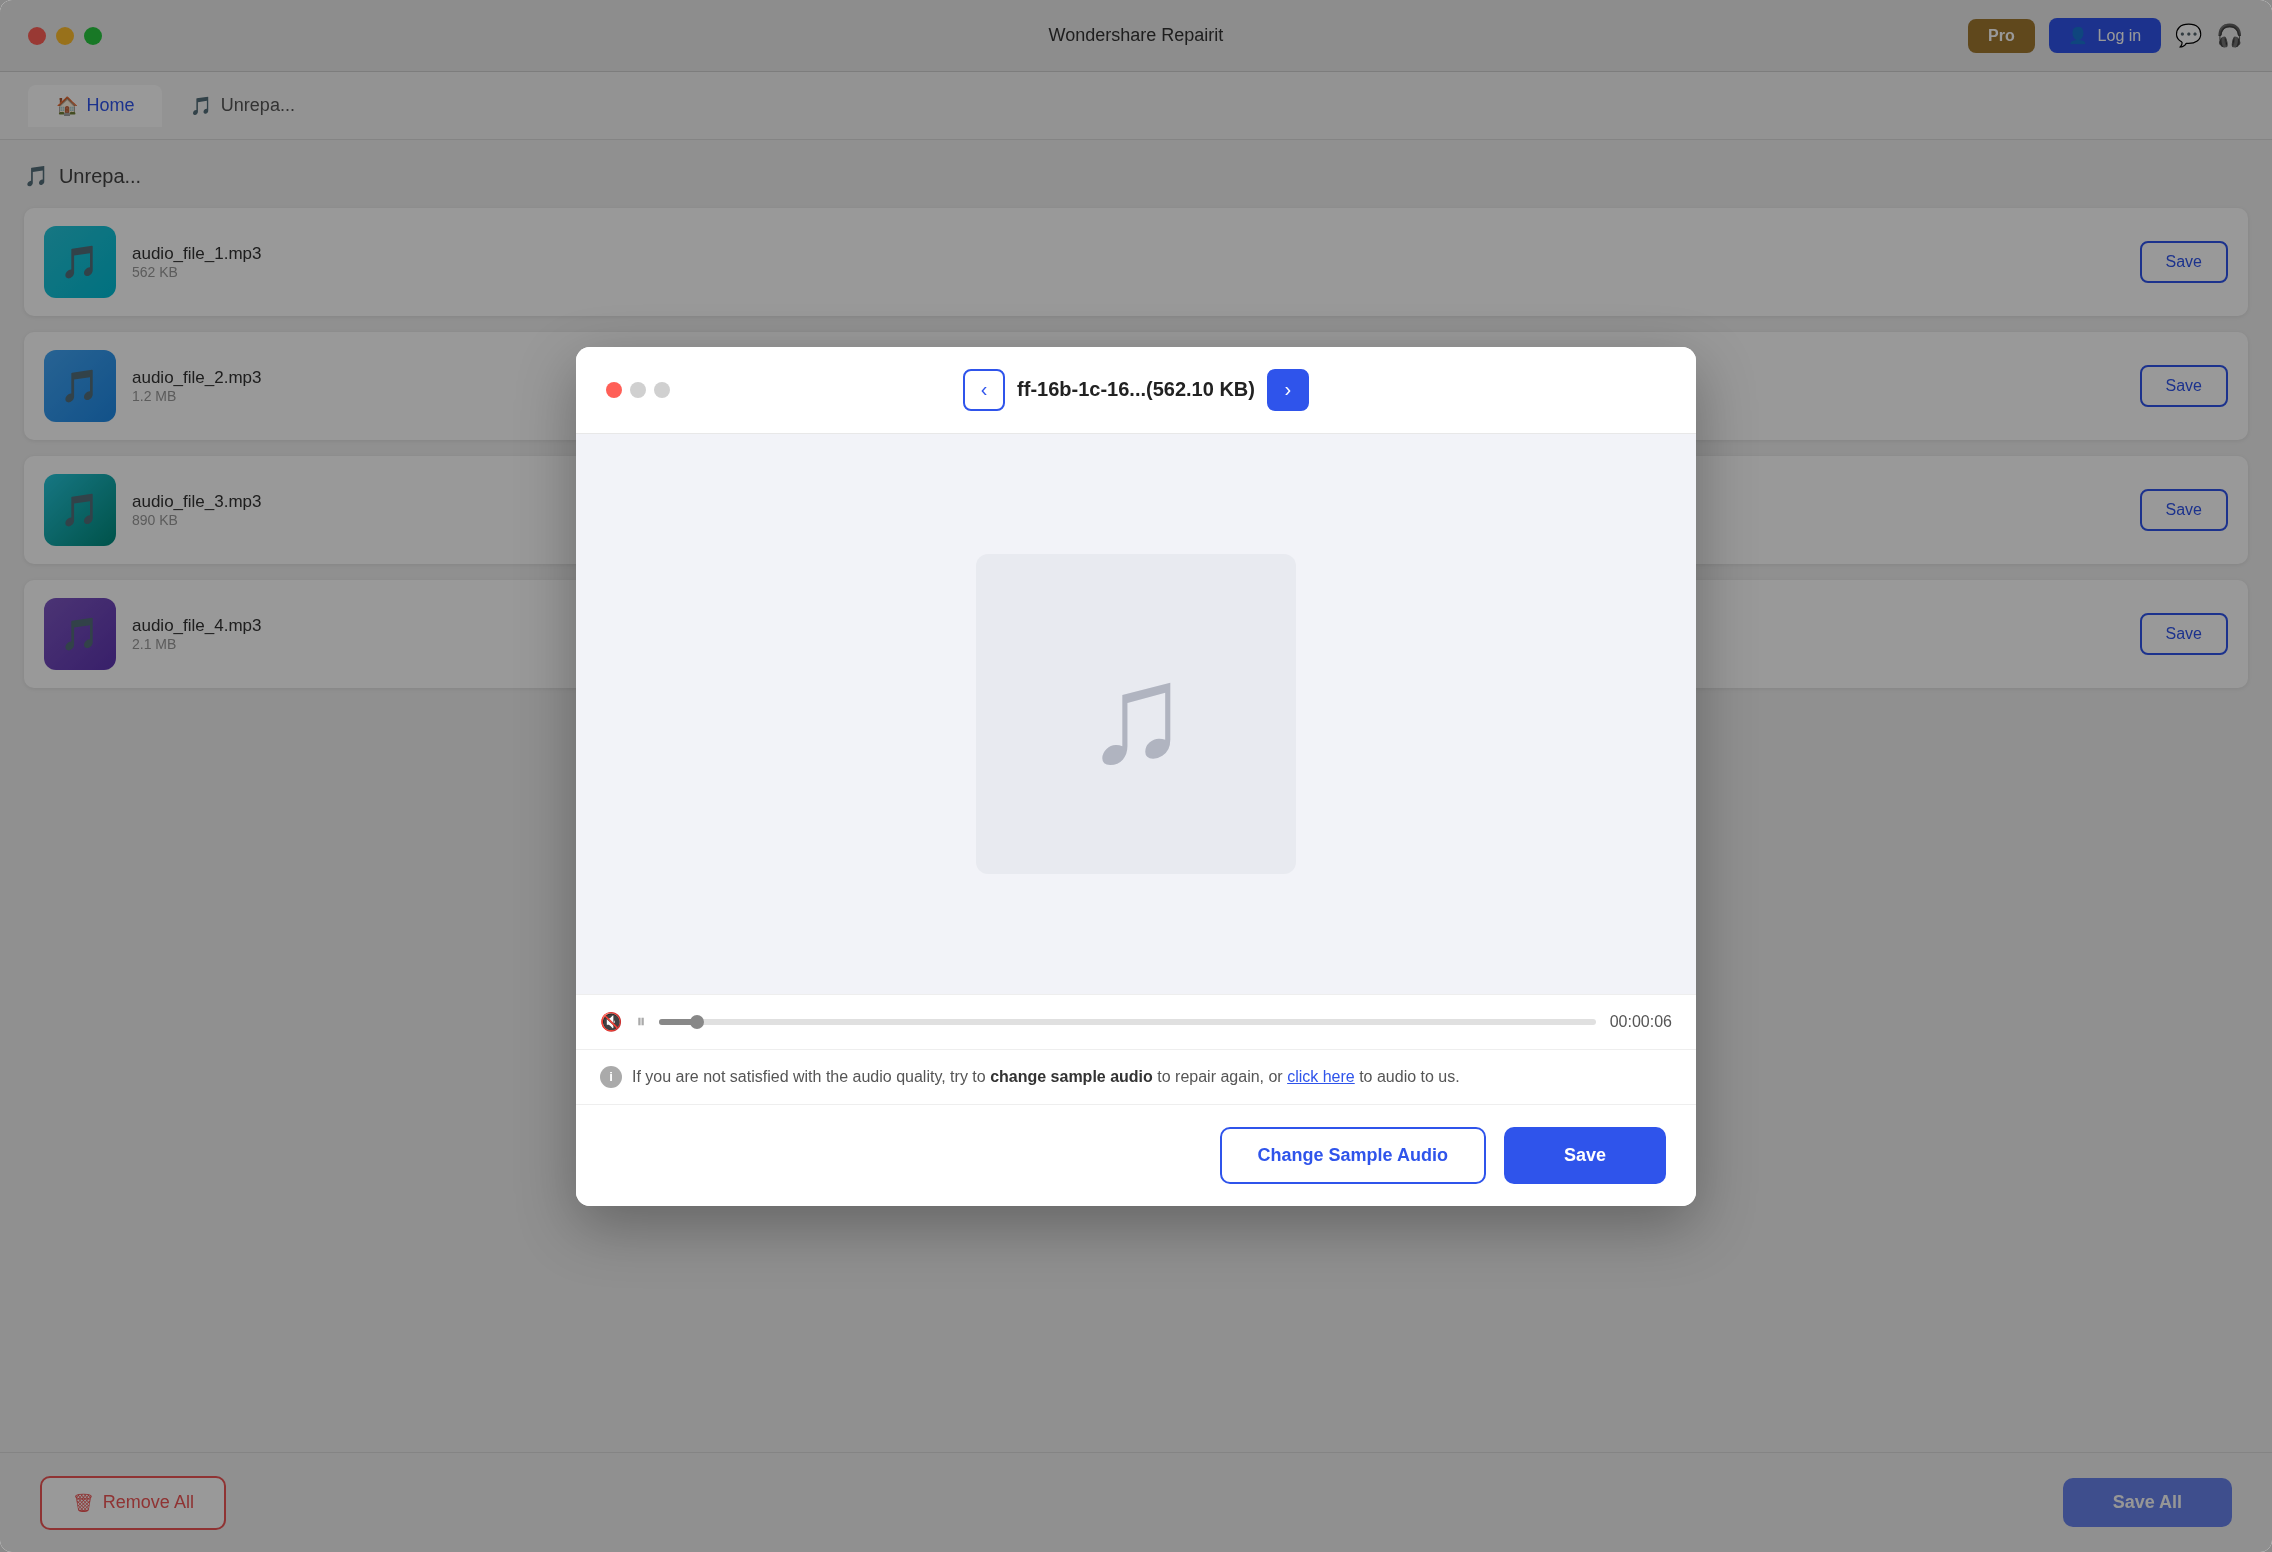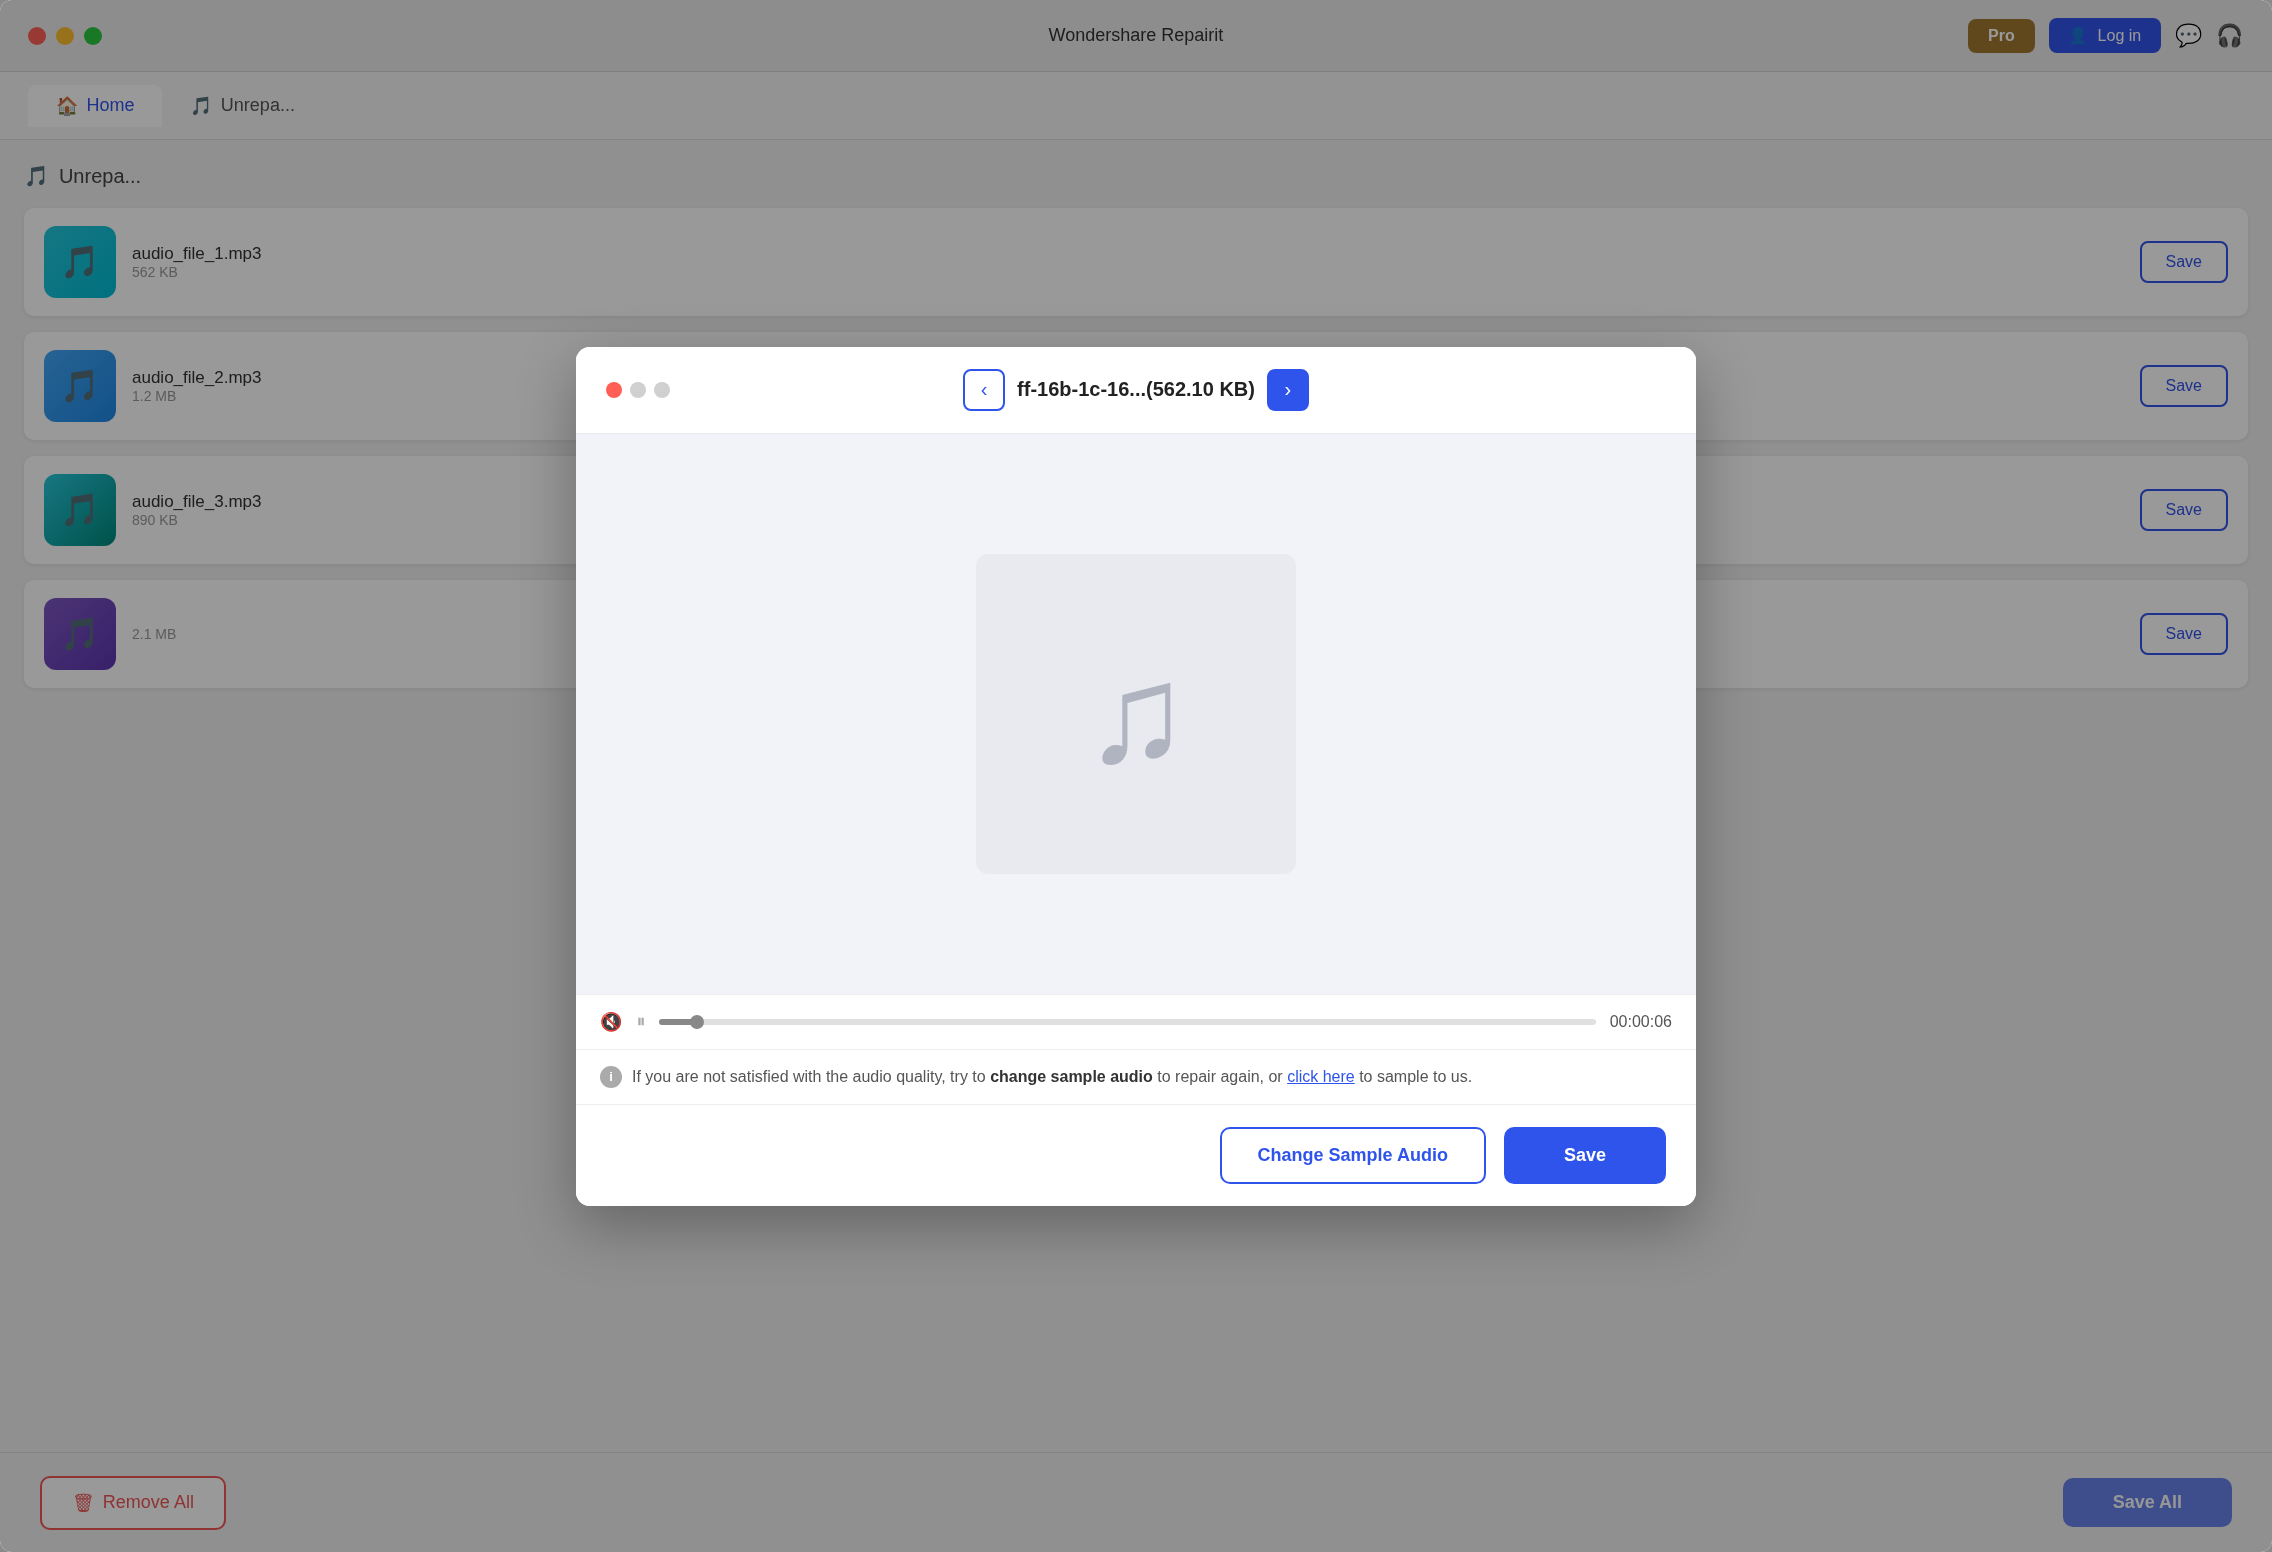--- a/index.html
+++ b/index.html
@@ -526,20 +526,21 @@
         <div class="file-info">
           <div class="file-name">audio_file_3.mp3</div>
           <div class="file-meta">890 KB</div>
         </div>
         <button class="save-btn-small">Save</button>
       </div>
 
       <div class="file-item">
         <div class="file-icon purple">🎵</div>
         <div class="file-info">
+          <div class="file-name">audio_file_4.mp3</div>
           <div class="file-meta">2.1 MB</div>
         </div>
         <button class="save-btn-small">Save</button>
       </div>
     </div>
   </div>
 
   <div class="bottom-bar">
     <button class="remove-all-btn">
       <span>🗑</span>
@@ -577,21 +578,21 @@
           <div class="progress-bar-fill">
             <div class="progress-handle"></div>
           </div>
         </div>
         <span class="progress-time">00:00:06</span>
       </div>
 
       <div class="modal-info">
         <div class="info-icon">i</div>
         <span>
-          <span>If you are not satisfied with the audio quality, try to </span><strong>change sample audio</strong><span> to repair again, or </span><a href="#">click here</a><span> to sample to us.</span>
+          <span>If you are not satisfied with the audio quality, try to </span><strong>change sample audio</strong><span> to repair again, or </span><a href="#">click here</a><span> to audio to us.</span>
         </span>
       </div>
 
       <div class="modal-footer">
         <button class="change-sample-btn">Change Sample Audio</button>
         <button class="save-modal-btn">Save</button>
       </div>
 
     </div>
   </div>

